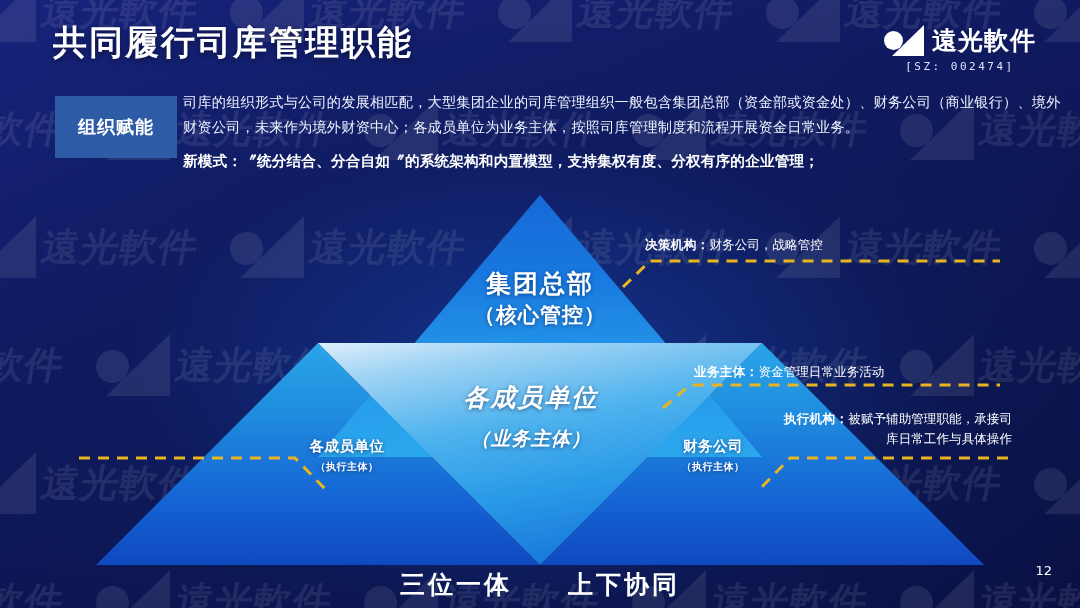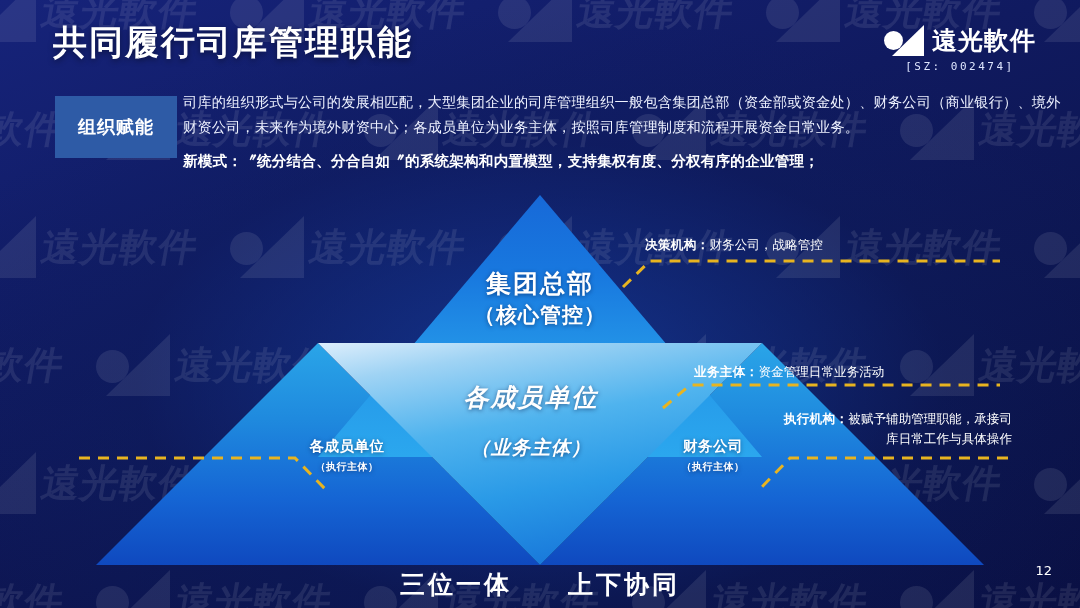--- a/index.html
+++ b/index.html
@@ -144,21 +144,21 @@
   .lbl-top {
     left:380px; top:72px; width:320px;
   }
   .lbl-top .l1 { font-size:25px; font-weight:bold; letter-spacing:2px; }
   .lbl-top .l2 { font-size:21px; font-weight:bold; letter-spacing:1px; }
 
   .lbl-center {
     left:371px; top:186px; width:320px;font-style:italic;
   }
   .lbl-center .l1 { font-size:25px; font-weight:bold; letter-spacing:2px; }
-  .lbl-center .l2 { font-size:19px; font-weight:bold; margin-top:20px; letter-spacing:1px; }
+  .lbl-center .l2 { font-size:19px; font-weight:bold; margin-top:11px; letter-spacing:1px; }
 
   .lbl-left { left:252px; top:242px; width:190px; }
   .lbl-right { left:618px; top:242px; width:190px; }
   .lbl-left .l1, .lbl-right .l1 { font-size:14.5px; font-weight:bold; letter-spacing:0.5px; }
   .lbl-left .l2, .lbl-right .l2 { font-size:10px; font-weight:bold; margin-top:3px; letter-spacing:0.5px; }
 
   
   .callout { position:absolute; color:#ffffff; font-size:12.6px; line-height:20px; }
   .callout b { font-weight:bold; letter-spacing:0.3px; }
 

